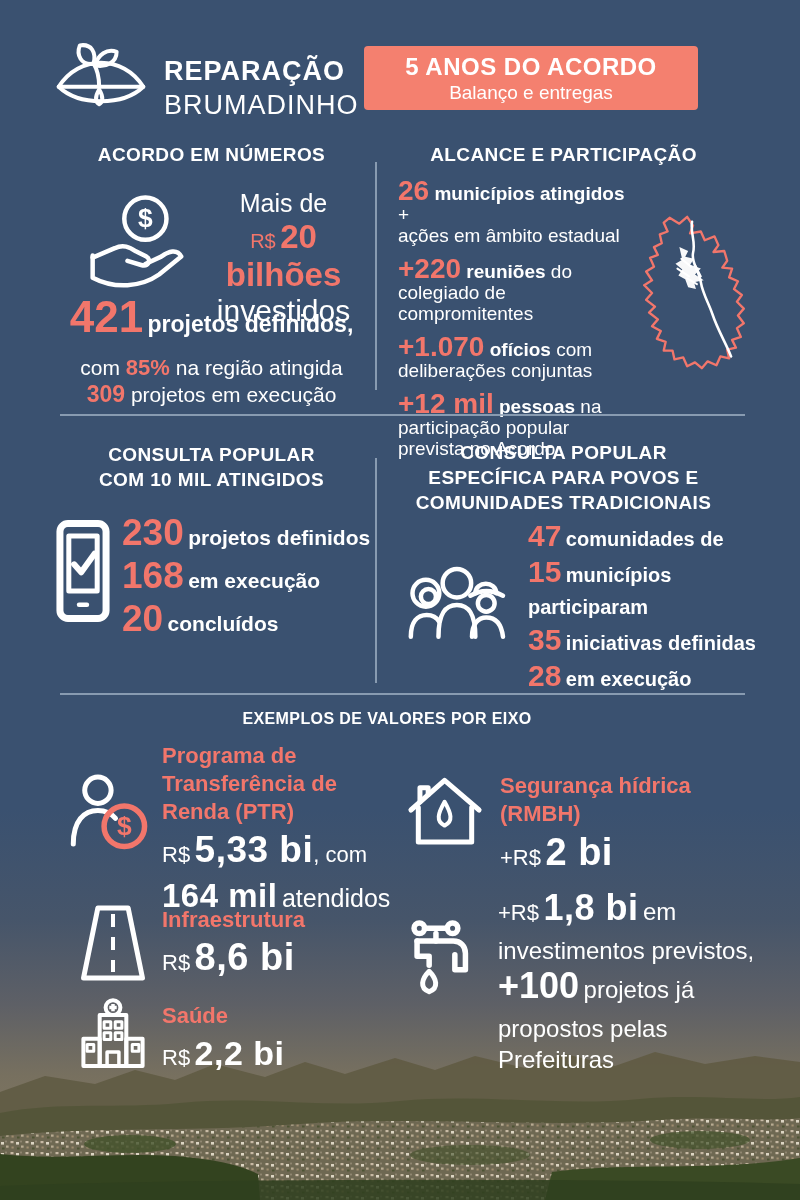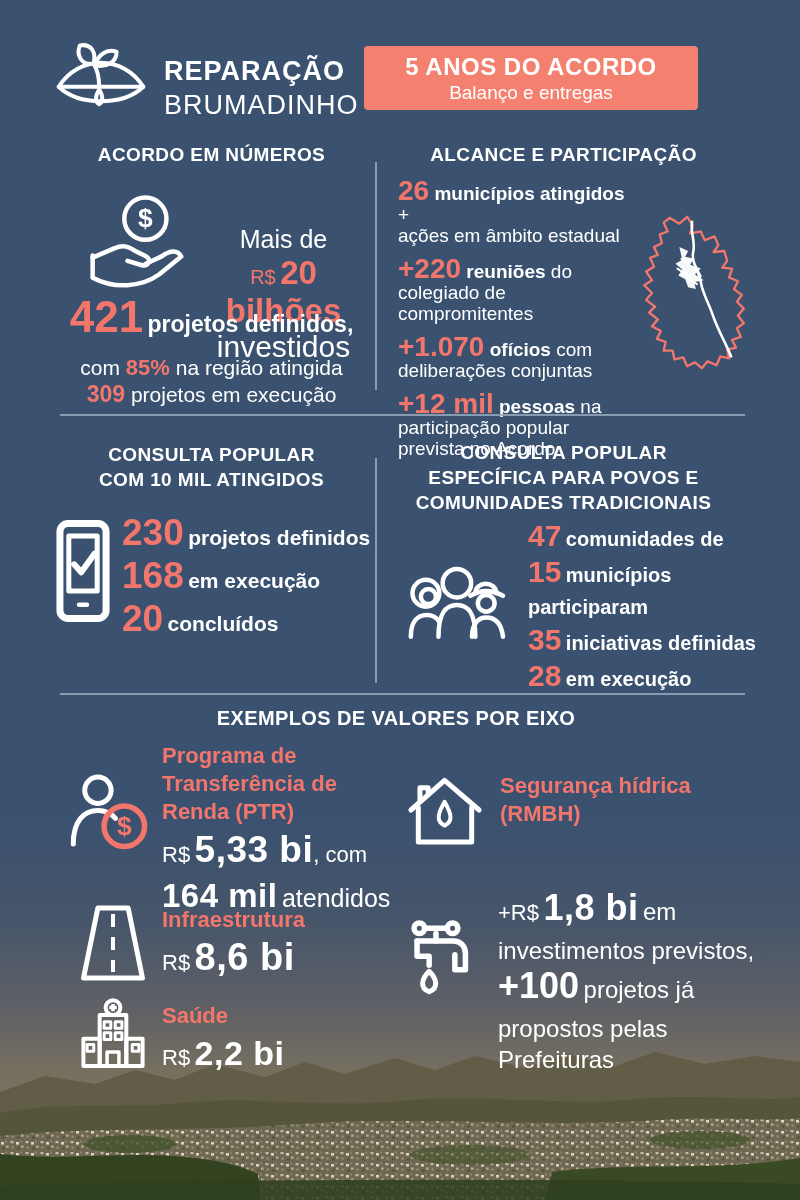--- a/index.html
+++ b/index.html
@@ -31,21 +31,21 @@
   .col-r{left:375px;width:377px;}
   
   .vdiv{width:2px;background:rgba(150,168,188,.85);}
   .hdiv{height:2px;background:rgba(150,168,188,.85);}
   
   .num{color:var(--accent,#f2766b);font-weight:800;}
   .bold{font-weight:800;}
   .accent{color:var(--accent,#f2766b);}
   
   .invest{left:196px;top:188px;width:175px;text-align:center;}
-  .invest .maisde{font-size:25px;font-weight:400;line-height:30px;margin-top:36px;}
+  .invest .maisde{font-size:25px;font-weight:400;line-height:30px;}
   .invest .cur{font-size:20px;}
   .invest .amount{font-size:33px;line-height:38px;}
   .invest .suffix{font-size:30px;font-weight:400;line-height:34px;}
   .acordo-stats{left:48px;top:294px;width:327px;text-align:center;}
   .acordo-stats .l1{line-height:46px;}
   .acordo-stats .l1 .num{font-size:44px;}
   .acordo-stats .l1 .bold{font-size:23px;}
   .acordo-stats .l2{font-size:21px;line-height:27px;margin-top:4px;}
   .acordo-stats .l2 .num{font-size:22px;}
   .acordo-stats .l3{font-size:21px;line-height:27px;}
@@ -267,21 +267,21 @@
     </div>
     <div class="row">
       <span class="num">28</span>
       <span class="lab">em execução</span>
     </div>
   </div>
 
   <div class="abs z vdiv" style="left:375px;top:458px;height:225px;"></div>
   <div class="abs z hdiv" style="left:60px;top:693px;width:685px;"></div>
 
-  <div class="abs z sec-title" style="left:16px;width:760px;top:706px;font-size:20px;">EXEMPLOS DE VALORES POR EIXO</div>
+  <div class="abs z sec-title" style="left:7px;width:760px;top:706px;font-size:16px;">EXEMPLOS DE VALORES POR EIXO</div>
 
   <svg class="abs z icon" style="left:68px;top:770px;" width="88" height="88" viewBox="0 0 100 100" fill="none" stroke="#fff" stroke-width="5" stroke-linecap="round" stroke-linejoin="round">
     <circle cx="34" cy="23" r="15"></circle>
     <path d="M6 84 C6 58 18 46 34 46 C42 46 49 49 54 55"></path>
     <circle cx="64" cy="64" r="23" style="stroke:var(--accent,#f2766b)" stroke-width="5.5"></circle>
     <text x="64" y="74" style="fill:var(--accent,#f2766b)" stroke="none" font-family="Liberation Sans, sans-serif" font-size="30" font-weight="bold" text-anchor="middle">$</text>
   </svg>
   <div class="abs z" style="left:162px;top:742px;width:220px;">
     <div class="eixo-name">Programa de Transferência de Renda (PTR)</div>
     <div class="vline" style="margin-top:3px;line-height:42px;">
@@ -329,20 +329,24 @@
   </div>
 
   <svg class="abs z icon" style="left:406px;top:772px;" width="78" height="76" viewBox="0 0 95 90" fill="none" stroke="#fff" stroke-width="5" stroke-linecap="round" stroke-linejoin="round">
     <path d="M6 45 L47 9 L89 45"></path>
     <path d="M17 35 V18 H27 V26"></path>
     <path d="M15 42 V84 H80 V42"></path>
     <path d="M47 35 C39 49 36 59 47 64 C58 59 55 49 47 35 Z" stroke-width="4"></path>
   </svg>
   <div class="abs z" style="left:500px;top:772px;width:240px;">
     <div class="eixo-name">Segurança hídrica (RMBH)</div>
+    <div class="vline" style="margin-top:2px;line-height:44px;">
+      <span class="cur">+R$</span>
+      <span class="big" style="font-size:38px;">2 bi</span>
+    </div>
   </div>
 
   <svg class="abs z icon" style="left:408px;top:916px;" width="68" height="88" viewBox="0 0 90 110" fill="none" stroke="#fff" stroke-width="5.5" stroke-linecap="round" stroke-linejoin="round">
     <circle cx="15" cy="13" r="7"></circle>
     <circle cx="59" cy="13" r="7"></circle>
     <path d="M22 13 H52"></path>
     <path d="M37 20 V30"></path>
     <path d="M12 30 H60 C70 30 76 37 76 46 V68 H62 V48"></path>
     <path d="M12 30 V50 H28 V62"></path>
     <path d="M28 70 C18 80 15 92 28 97 C41 92 38 80 28 70 Z" stroke-width="5"></path>

